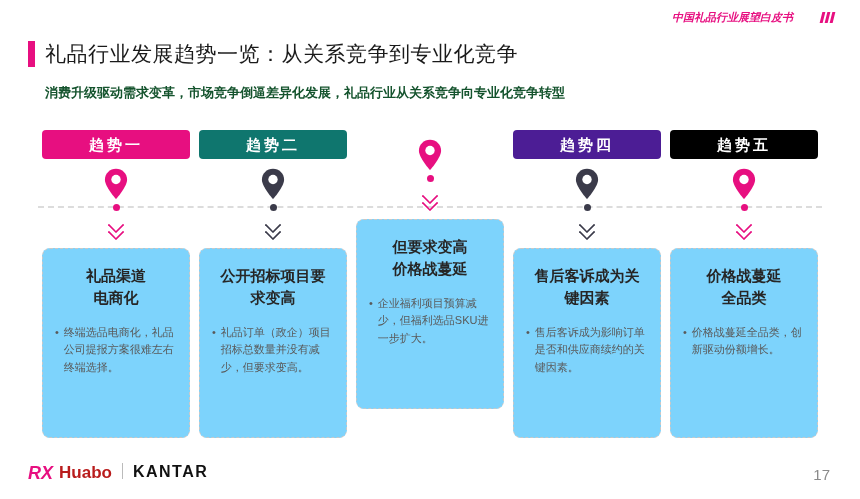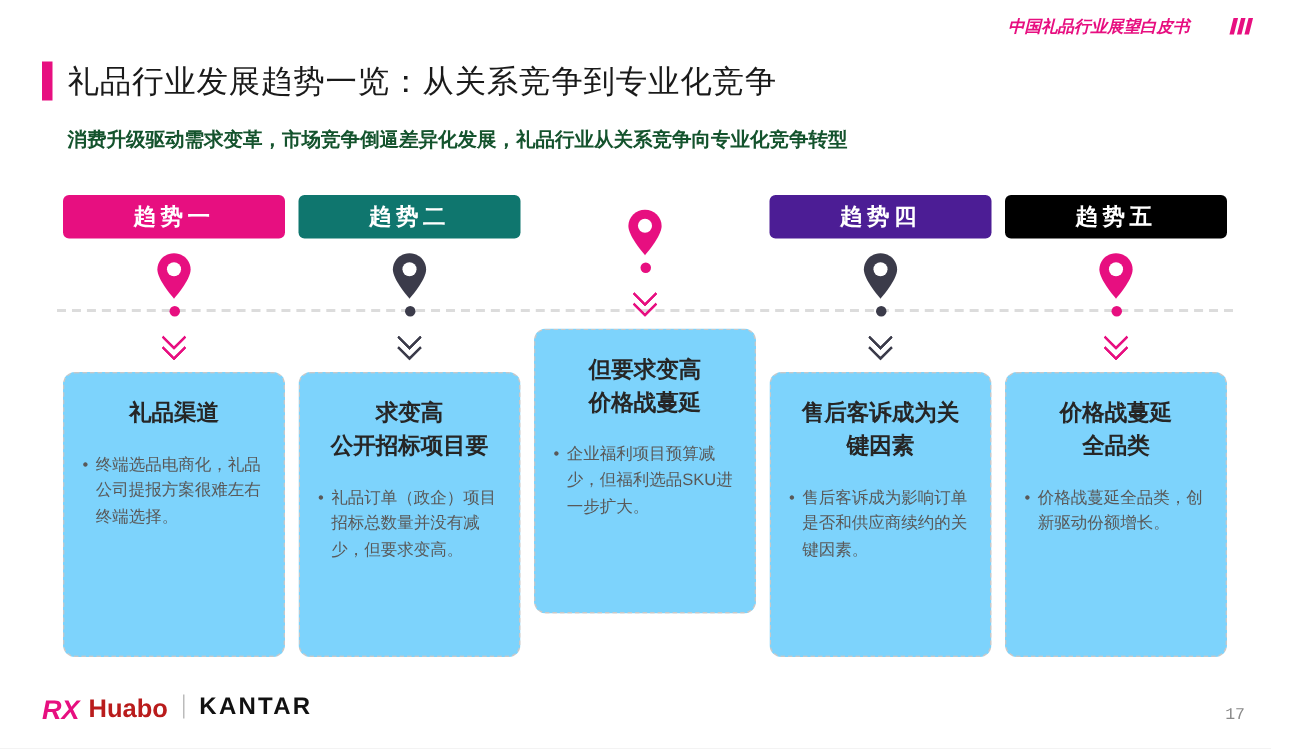--- a/index.html
+++ b/index.html
@@ -36,21 +36,21 @@
     border-radius:8px; background:#7dd3fc; padding:16px 12px 16px; }
   .card-title { text-align:center; font-size:15px; font-weight:bold; color:#262626; line-height:1.45; }
   .card-bullet { display:flex; margin-top:15px; font-size:11px; color:#595959; line-height:1.6; text-align:left; }
   .bullet-dot { margin-right:5px; flex:0 0 auto; }
   
   .footer { position:absolute; left:28px; bottom:15px; display:flex; align-items:flex-start; gap:10px; }
   .logo-rx { font-size:18px; font-weight:bold; font-style:italic; }
   .logo-huabo { font-size:17px; font-weight:bold; margin-left:-4px; }
   .logo-sep { width:1px; height:16px; background:#bbbbbb; }
   .logo-kantar { font-size:16px; font-weight:bold; color:#111111; letter-spacing:1.5px; }
-  .page-number { position:absolute; right:30px; bottom:16px; font-size:11px; color:#8a8a8a;font-family:Liberation Mono, monospace; }
+  .page-number { position:absolute; right:30px; bottom:16px; font-size:15px; color:#8a8a8a; }
 </style>
 </head>
 <body>
 
 <div class="slide">
 
   <div class="watermark" style="color: rgb(231, 15, 128); gap: 28px;">
     <span>中国礼品行业展望白皮书</span>
     <span class="wm-icon">
       <i></i>
@@ -78,20 +78,21 @@
         </svg>
         <span class="dot" style="background: rgb(231, 15, 128);"></span>
         <span class="chevrons" style="color: rgb(231, 15, 128);">
           <i class="chev"></i>
             <i class="chev"></i>
         </span>
       </div>
       <div class="card">
         <div class="card-title">
           <div>礼品渠道</div>
+          <div>电商化</div>
         </div>
         <div class="card-bullet">
           <span class="bullet-dot">•</span>
           <span class="bullet-text">终端选品电商化，礼品公司提报方案很难左右终端选择。</span>
         </div>
       </div>
     </div>
 
     <div class="col">
       <div class="badge" style="background: #0f766e;">趋势二</div>
@@ -101,22 +102,22 @@
           <circle cx="12" cy="10.8" r="4.4" fill="#ffffff"></circle>
         </svg>
         <span class="dot" style="background: rgb(59, 59, 74);"></span>
         <span class="chevrons" style="color: rgb(59, 59, 74);">
           <i class="chev"></i>
             <i class="chev"></i>
         </span>
       </div>
       <div class="card">
         <div class="card-title">
+          <div>公开招标项目要</div>
           <div>求变高</div>
-          <div>公开招标项目要</div>
         </div>
         <div class="card-bullet">
           <span class="bullet-dot">•</span>
           <span class="bullet-text">礼品订单（政企）项目招标总数量并没有减少，但要求变高。</span>
         </div>
       </div>
     </div>
 
     <div class="col">
       <div class="pin-zone">

